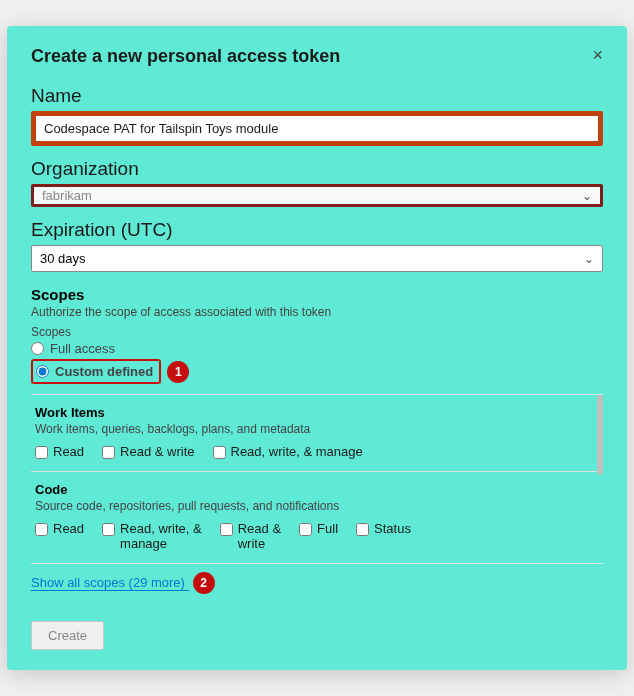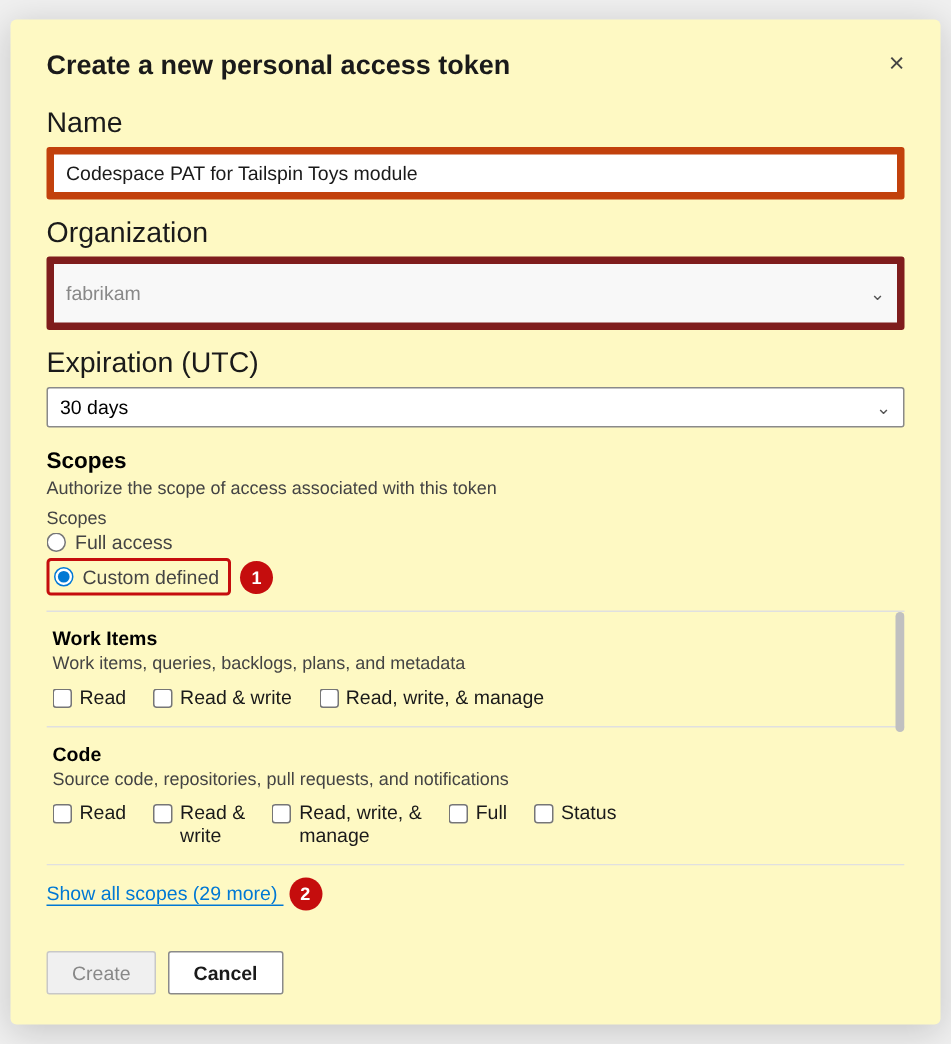--- a/index.html
+++ b/index.html
@@ -6,21 +6,21 @@
     body {
       font-family: -apple-system, BlinkMacSystemFont, 'Segoe UI', sans-serif;
       font-size: 13px;
       background: #f0f0f0;
       display: flex;
       justify-content: center;
       align-items: center;
       min-height: 100vh;
     }
     .modal {
-      background: #fef9c3;
+      background: #5eead4;
       width: 620px;
       border-radius: 4px;
       box-shadow: 0 4px 24px rgba(0,0,0,0.18);
       padding: 20px 24px 20px 24px;
       position: relative;
     }
     .modal-header {
       display: flex;
       justify-content: space-between;
       align-items: flex-start;
@@ -53,23 +53,23 @@
       width: 100%;
       border: 5px solid #c2410c;
       border-radius: 2px;
       padding: 5px 8px;
       font-size: 13px;
       color: #1a1a1a;
       outline: none;
     }
     .select-input {
       width: 100%;
-      border: 5px solid #7f1d1d;
-      border-radius: 2px;
-      padding: 12px 8px;
+      border: 3px solid #7f1d1d;
+      border-radius: 2px;
+      padding: 1px 8px;
       font-size: 13px;
       color: #888;
       background: #f8f8f8;
       display: flex;
       justify-content: space-between;
       align-items: center;
       cursor: pointer;
     }
     .expiration-row {
       display: flex;
@@ -128,21 +128,21 @@
       margin-bottom: 3px;
     }
     .radio-row label {
       font-size: 13px;
       color: #444;
       cursor: pointer;
     }
     .custom-defined-label {
       font-size: 13px;
       color: #1a1a1a;
-      font-weight: 400;
+      font-weight: 700;
     }
     .badge {
       width: 22px;
       height: 22px;
       border-radius: 50%;
       background: #c50d0d;
       color: #fff;
       font-size: 12px;
       font-weight: 700;
       display: flex;
@@ -325,26 +325,26 @@
 
     <div class="scope-section-block">
       <div class="scope-section-name">Code</div>
       <div class="scope-section-subdesc">Source code, repositories, pull requests, and notifications</div>
       <div class="scope-checkboxes">
         <div class="scope-checkbox-item">
           <input type="checkbox" id="code-read" style="">
           <label for="code-read">Read</label>
         </div>
         <div class="scope-checkbox-item">
+          <input type="checkbox" id="code-manage" style="">
+          <label for="code-manage">Read, write, &amp;<br>manage</label>
+        </div>
+        <div class="scope-checkbox-item">
           <input type="checkbox" id="code-readwrite" style="">
           <label for="code-readwrite">Read &amp;<br>write</label>
-        </div>
-        <div class="scope-checkbox-item">
-          <input type="checkbox" id="code-manage" style="">
-          <label for="code-manage">Read, write, &amp;<br>manage</label>
         </div>
         <div class="scope-checkbox-item">
           <input type="checkbox" id="code-full" style="">
           <label for="code-full">Full</label>
         </div>
         <div class="scope-checkbox-item">
           <input type="checkbox" id="code-status" style="">
           <label for="code-status">Status</label>
         </div>
       </div>
@@ -358,15 +358,14 @@
       <span>Show all scopes</span>
       <span>(29 more)</span>
     </a>
     <span style="display:inline-flex;align-items:center;margin-left:4px;">
       <span class="badge">2</span>
     </span>
   </div>
 
   <div class="footer-buttons">
     <button class="btn-create" disabled="">Create</button>
-    <button class="btn-cancel">Cancel</button>
   </div>
 </div>
 
 </body></html>

